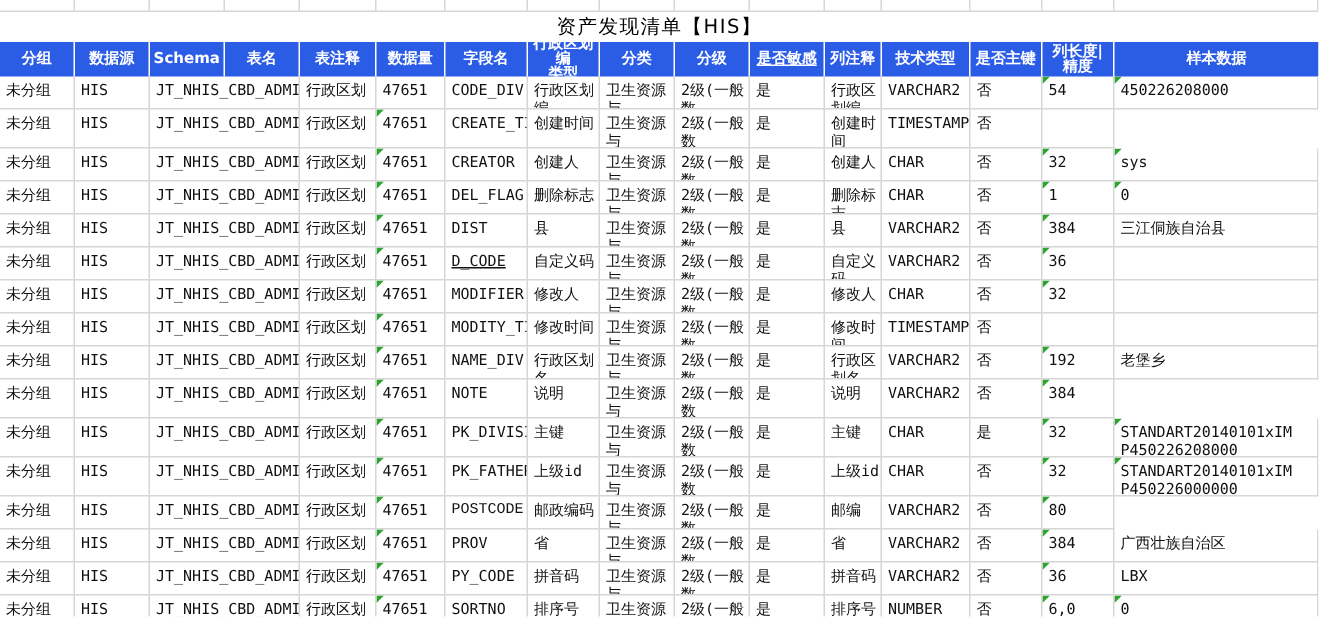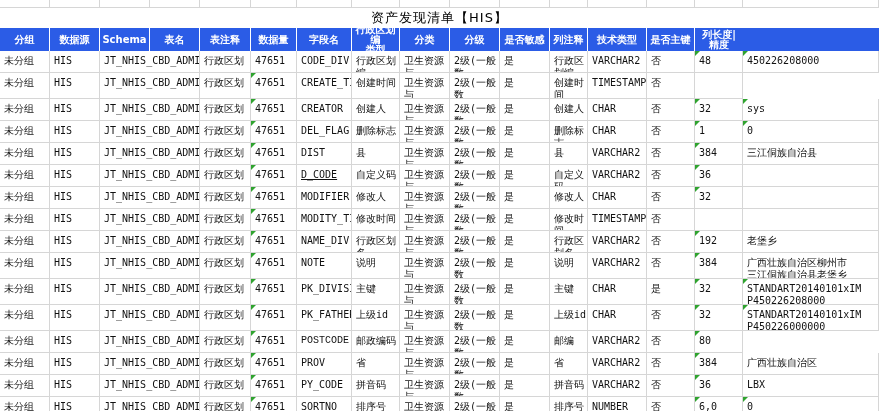--- a/index.html
+++ b/index.html
@@ -57,43 +57,44 @@
       <div class="h" style="width: 50px;">数据源</div>
       <div class="h" style="width: 50px;">Schema</div>
       <div class="h" style="width: 50px;">表名</div>
       <div class="h" style="width: 51px;">表注释</div>
       <div class="h" style="width: 46px;">数据量</div>
       <div class="h" style="width: 55px; text-align: center;">字段名</div>
       <div class="h" style="width: 48px;">行政区划编
 类型</div>
       <div class="h" style="width: 50px;">分类</div>
       <div class="h" style="width: 50px;">分级</div>
-      <div class="h" style="width: 50px;">是否敏感</div>
+      <div class="h" style="width: 50px; text-decoration: underline;">是否敏感</div>
       <div class="h" style="width: 38px;">列注释</div>
       <div class="h" style="width: 59px;">技术类型</div>
       <div class="h" style="width: 48px;">是否主键</div>
       <div class="h" style="width: 48px;">列长度|
 精度</div>
+      <div class="h" style="width: 136px;">样本数据</div>
     </div>
   <div id="rows">
       <div class="tr">
         <div class="td" style="width: 50px;">未分组</div>
         <div class="td" style="width: 50px;">HIS</div>
         <div class="td" style="width: 100px;">JT_NHIS_CBD_ADMIN_</div>
         <div class="td" style="width: 51px;">行政区划</div>
         <div class="td" style="width: 46px;">47651</div>
         <div class="td" style="width: 55px;">CODE_DIV</div>
         <div class="td" style="width: 48px;">行政区划编</div>
         <div class="td" style="width: 50px;">卫生资源与</div>
         <div class="td" style="width: 50px;">2级(一般数</div>
         <div class="td" style="width: 50px;">是</div>
         <div class="td" style="width: 38px;">行政区划编</div>
         <div class="td" style="width: 59px;">VARCHAR2</div>
         <div class="td" style="width: 48px;">否</div>
-        <div class="td gm" style="width: 48px;">48</div>
+        <div class="td gm" style="width: 48px;">54</div>
         <div class="td gm" style="width: 136px;">450226208000</div>
       </div>
       <div class="tr tall">
         <div class="td" style="width: 50px;">未分组</div>
         <div class="td" style="width: 50px;">HIS</div>
         <div class="td" style="width: 100px;">JT_NHIS_CBD_ADMIN_</div>
         <div class="td" style="width: 51px;">行政区划</div>
         <div class="td gm" style="width: 46px;">47651</div>
         <div class="td" style="width: 55px;">CREATE_TI</div>
         <div class="td" style="width: 48px;">创建时间</div>
@@ -232,22 +233,20 @@
         <div class="td gm" style="width: 46px;">47651</div>
         <div class="td" style="width: 55px;">NOTE</div>
         <div class="td" style="width: 48px;">说明</div>
         <div class="td" style="width: 50px;">卫生资源与</div>
         <div class="td" style="width: 50px;">2级(一般数</div>
         <div class="td" style="width: 50px;">是</div>
         <div class="td" style="width: 38px;">说明</div>
         <div class="td" style="width: 59px;">VARCHAR2</div>
         <div class="td" style="width: 48px;">否</div>
         <div class="td gm" style="width: 48px;">384</div>
-        <div class="td" style="width: 136px;">广西壮族自治区柳州市
-三江侗族自治县老堡乡</div>
       </div>
       <div class="tr tall">
         <div class="td" style="width: 50px;">未分组</div>
         <div class="td" style="width: 50px;">HIS</div>
         <div class="td" style="width: 100px;">JT_NHIS_CBD_ADMIN_</div>
         <div class="td" style="width: 51px;">行政区划</div>
         <div class="td gm" style="width: 46px;">47651</div>
         <div class="td" style="width: 55px;">PK_DIVISI</div>
         <div class="td" style="width: 48px;">主键</div>
         <div class="td" style="width: 50px;">卫生资源与</div>

